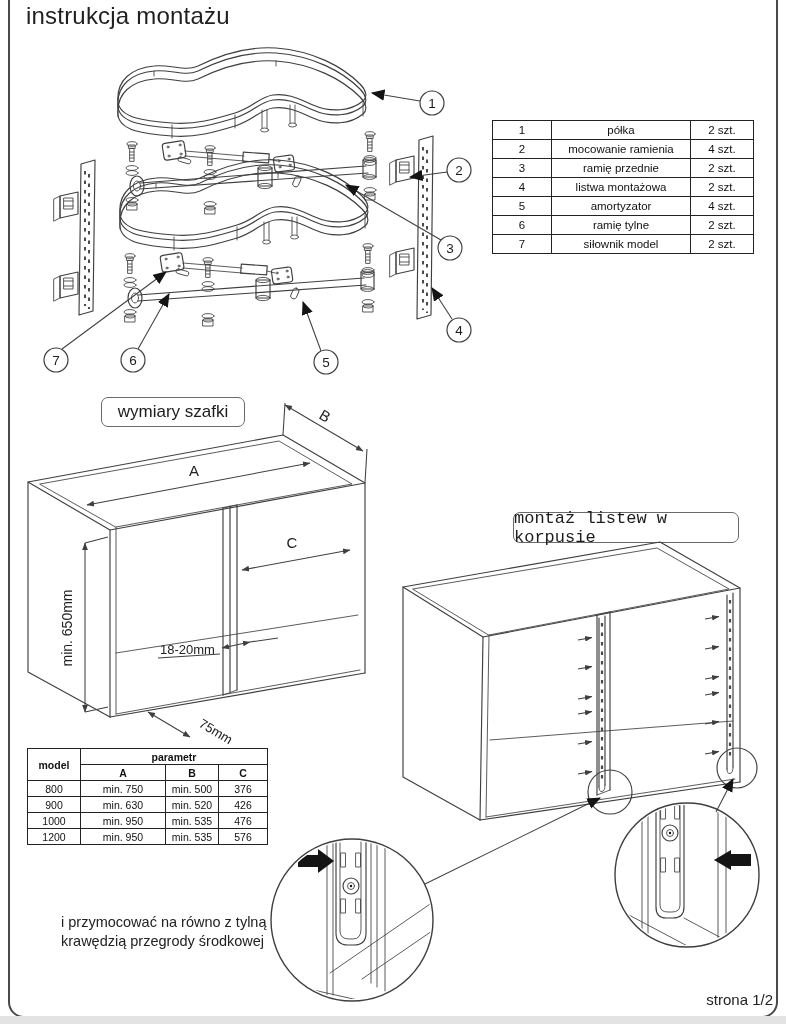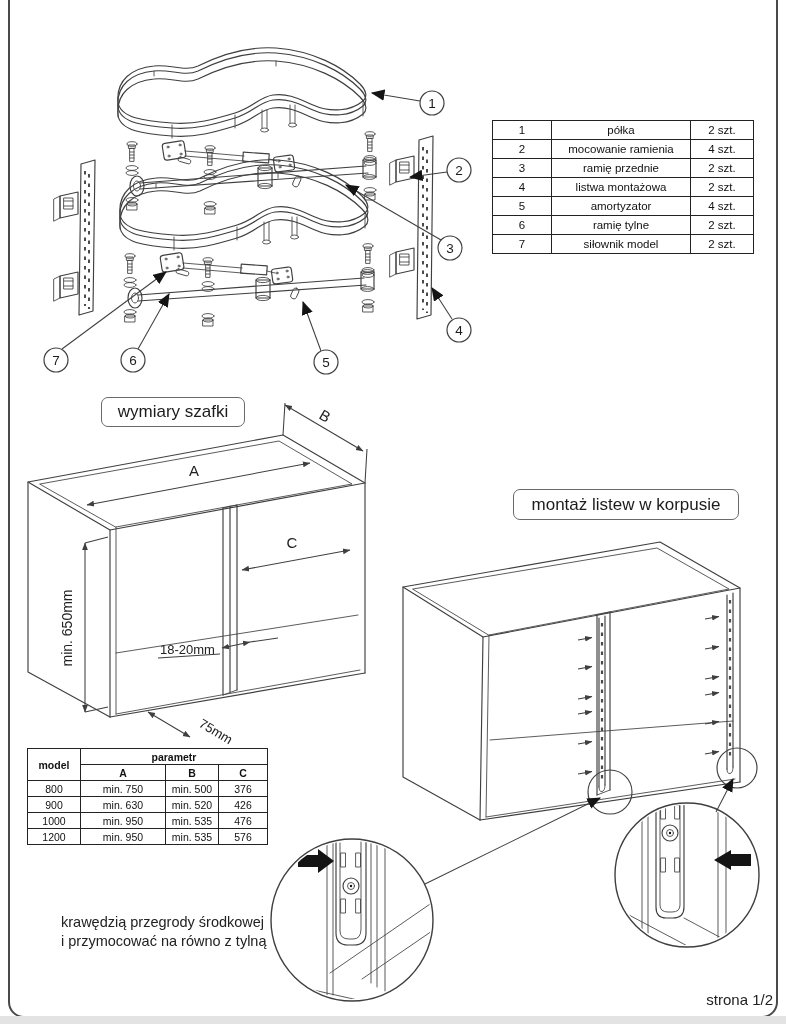--- a/index.html
+++ b/index.html
@@ -24,21 +24,21 @@
                   text-align:center;padding:0 4px;color:#111;}
   .dims-table th{font-weight:bold;}
   .dims-table .c-model{width:44px;}
   .dims-table .c-a{width:76px;}
   .dims-table .c-b{width:44px;}
   .dims-table .c-c{width:40px;}
 
   .pill{position:absolute;border:1.3px solid #6a6a6a;border-radius:7px;background:#fff;
         display:flex;align-items:center;justify-content:center;font-size:17px;color:#1c1c1c;margin-left:17px;}
   .pill.dims{left:84px;top:397px;width:142px;height:28px;}
-  .pill.rails{left:496px;top:489px;width:224px;height:29px;}
+  .pill.rails{left:496px;top:512px;width:224px;height:29px;font-family:Liberation Mono, monospace;}
 
   .note{position:absolute;font-size:14.5px;line-height:19px;color:#222;}
   .note.left{left:61px;top:913px;}
   .note.right{left:468px;top:899px;}
 
   svg{position:absolute;overflow:visible;}
   .ln{fill:none;stroke:#3f3f3f;stroke-width:1.15;stroke-linecap:round;stroke-linejoin:round;}
   .thin{stroke-width:.85;}
   .lead{fill:none;stroke:#3f3f3f;stroke-width:1.05;}
   .dash{fill:none;stroke:#4a4a4a;stroke-width:2;stroke-dasharray:3.5 6;}
@@ -49,20 +49,21 @@
   .dimtxt{font-size:15px;}
   .dimtxt-s{font-size:13px;}
 </style>
 </head>
 <body>
 
 <div class="page">
   <div class="frame"></div>
   <div class="below-frame"></div>
 
+  <div class="title">instrukcja montażu</div>
 
   <svg style="left:20px;top:30px;" width="460" height="350" viewBox="0 0 460 350">
     <defs>
       <marker id="mdim" viewBox="0 0 10 10" refX="9" refY="5" markerWidth="7.5" markerHeight="7.5" orient="auto-start-reverse">
         <path d="M0,1.3 L9.5,5 L0,8.7 Z" fill="#3f3f3f"></path>
       </marker>
       <marker id="mcall" viewBox="0 0 12 10" refX="11" refY="5" markerWidth="13" markerHeight="11" orient="auto">
         <path d="M0,0 L12,5 L0,10 Z" fill="#141414"></path>
       </marker>
       <g id="shelfG">
@@ -415,18 +416,18 @@
           <polygon class="blk" points="714,105 731,95 731,115"></polygon>
           <rect class="blk" x="731" y="99" width="20" height="12"></rect>
         </g>
       </g>
       <circle class="ln" style="stroke-width:1.4;" cx="687" cy="120" r="72" fill="none"></circle>
       <path class="lead" d="M716,57 L733,24" marker-end="url(#mcall)"></path>
     </g>
   </svg>
 
   <div class="note left">
+    <div>i przymocować na równo z tylną</div>
     <div>krawędzią przegrody środkowej</div>
-    <div>i przymocować na równo z tylną</div>
   </div>
 
   <div class="pagenum">strona 1/2</div>
 </div>
 
 </body></html>

